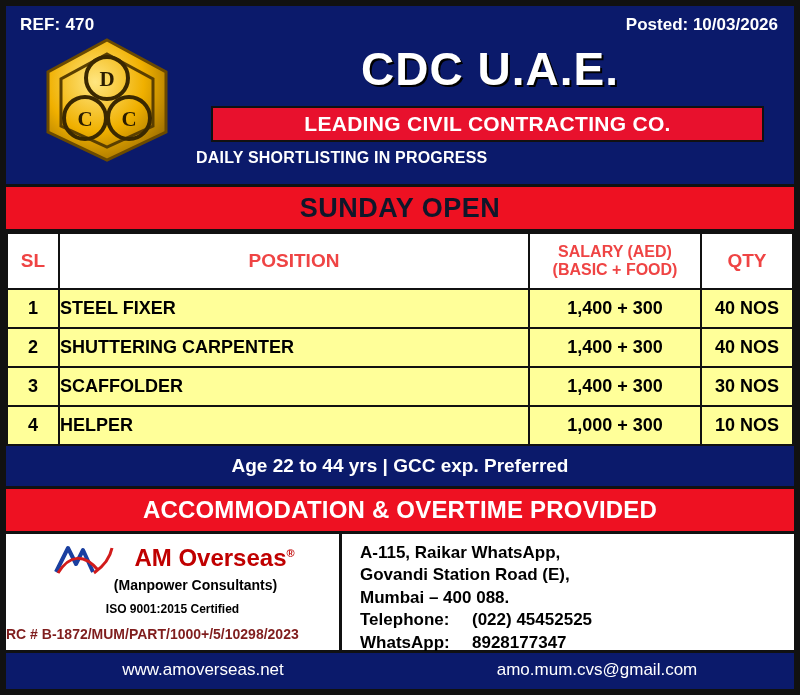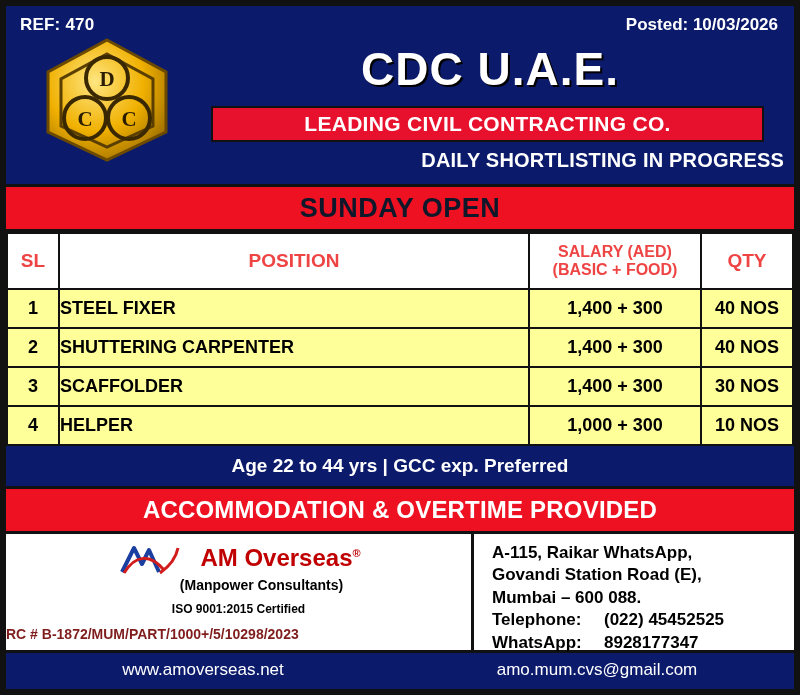--- a/index.html
+++ b/index.html
@@ -81,23 +81,23 @@
     color: #ffffff;
     font-size: 21px;
     font-weight: bold;
     letter-spacing: 0.3px;
   }
   .progress-line {
     position: absolute;
     left: 190px;
     right: 10px;
     top: 143px;
-    text-align: right;
-    color: #ffffff;
-    font-size: 20px;
+    text-align: left;
+    color: #ffffff;
+    font-size: 16px;
     font-weight: bold;
     letter-spacing: 0.2px;
   }
 
   
   .sunday {
     height: 42px;
     background: #ee1122;
     border-top: 3px solid #111;
     border-bottom: 3px solid #111;
@@ -177,21 +177,21 @@
   }
 
   
   .footer-info {
     background: #ffffff;
     display: flex;
     height: 116px;
     border-bottom: 3px solid #111;
   }
   .fi-left {
-    width: 468px;
+    width: 336px;
     border-right: 3px solid #111;
     position: relative;
     padding-top: 6px;
     box-sizing: border-box;
   }
   .am-row {
     display: flex;
     align-items: center;
     justify-content: center;
     gap: 6px;
@@ -364,21 +364,21 @@
           <span>AM Overseas</span><sup>®</sup>
         </span>
       </div>
       <div class="manpower">(Manpower Consultants)</div>
       <div class="iso">ISO 9001:2015 Certified</div>
       <div class="rc">RC # B-1872/MUM/PART/1000+/5/10298/2023</div>
     </div>
     <div class="fi-right">
       <div class="addr-line">A-115, Raikar WhatsApp,</div>
       <div class="addr-line">Govandi Station Road (E),</div>
-      <div class="addr-line">Mumbai – 600 088.</div>
+      <div class="addr-line">Mumbai – 400 088.</div>
       <div class="contact-line">
         <span class="contact-label">Telephone:</span>
         <span>(022) 45452525</span>
       </div>
       <div class="contact-line">
         <span class="contact-label">WhatsApp:</span>
         <span>8928177347</span>
       </div>
     </div>
   </div>

